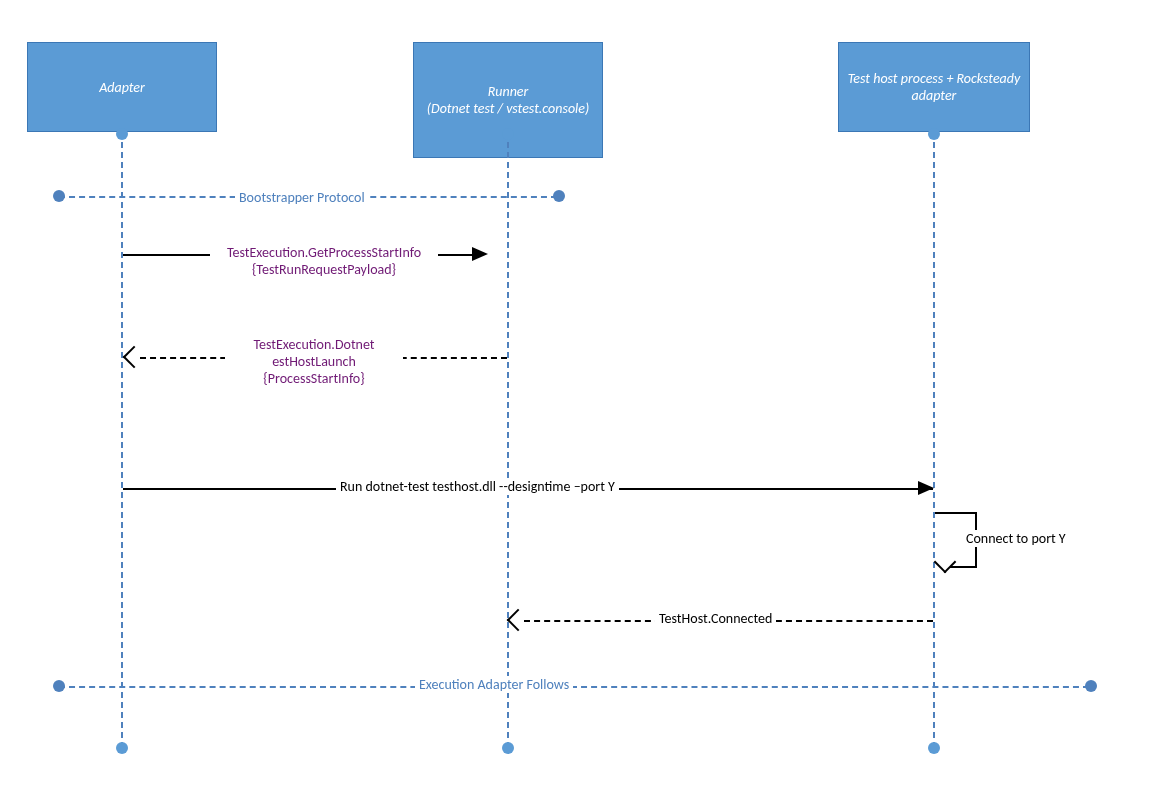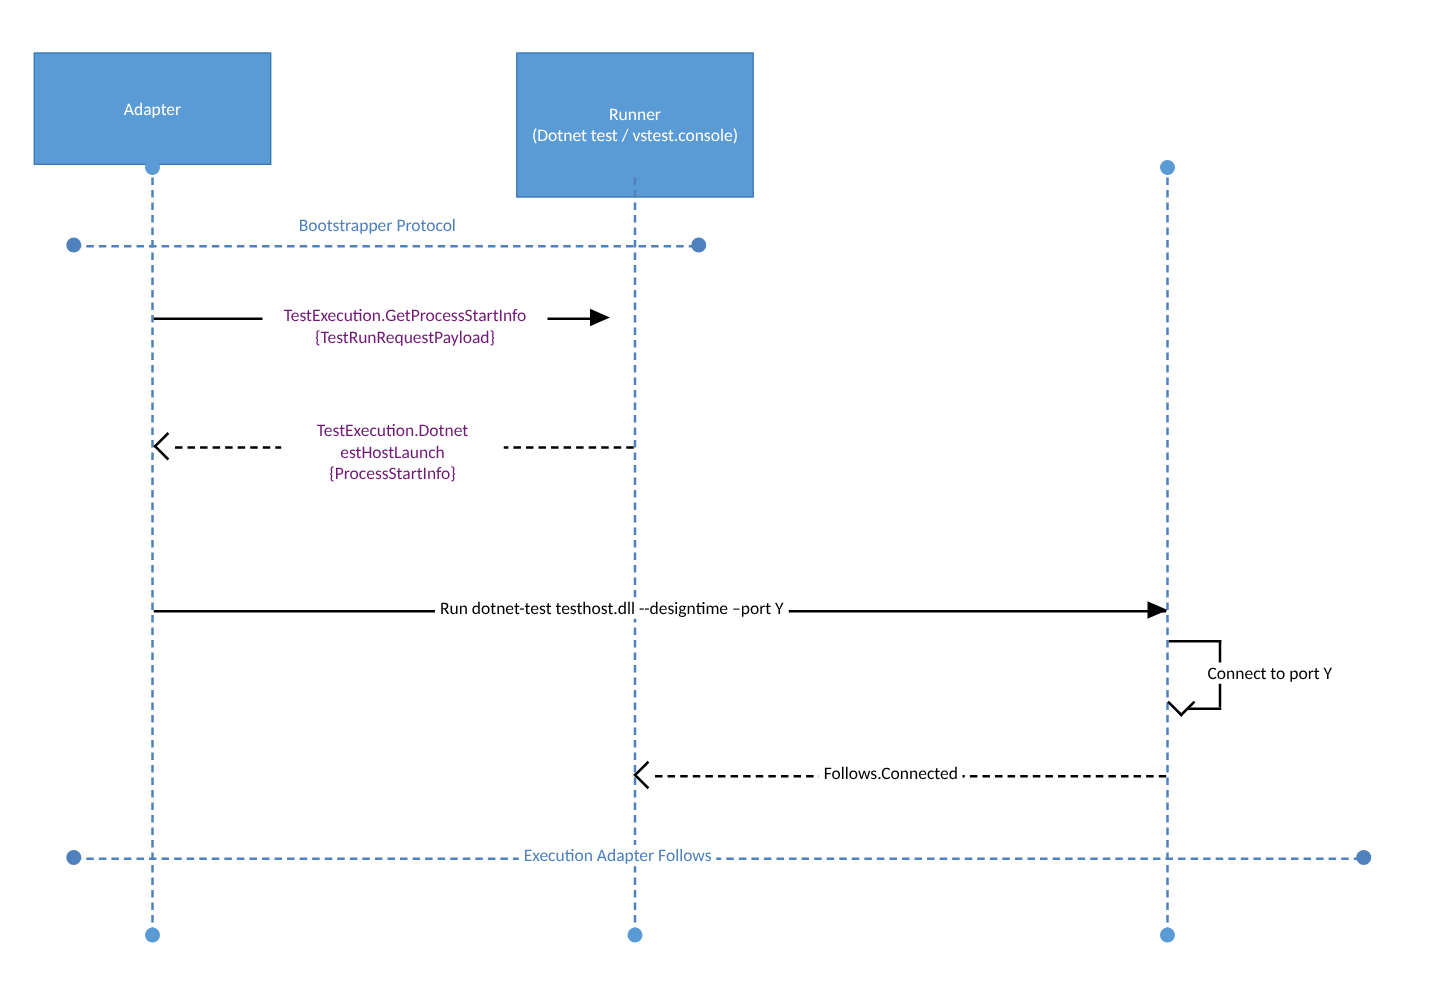--- a/index.html
+++ b/index.html
@@ -1,17 +1,17 @@
 <!DOCTYPE html>
 <html><head>
 <meta charset="utf-8">
 <style>
   html,body{margin:0;padding:0;background:#fff;font-family:"Segoe UI","Calibri",Arial,sans-serif;font-size:14px;color:#000;}
   #stage{position:relative;width:1150px;height:801px;}
-  .participant{position:absolute;top:42px;background:#5b9bd5;border:1px solid #3b77b5;color:#fff;display:flex;align-items:center;justify-content:center;text-align:center;padding:4px 8px;box-sizing:border-box;}
+  .participant{position:absolute;top:42px;background:#5b9bd5;border:1px solid #3b77b5;color:#fff;display:flex;align-items:center;justify-content:center;text-align:center;padding:4px 8px;box-sizing:border-box;font-style:italic;}
   .pt1{left:27px;width:190px;height:90px;}
   .pt2{left:413px;width:190px;height:116px;}
   .pt3{left:838px;width:192px;height:90px;}
   .lifeline{position:absolute;top:132px;width:0;height:616px;border-left:2px dashed #4f81bd;}
   .lifedot{position:absolute;width:12px;height:12px;border-radius:50%;background:#5b9bd5;}
   .hline{position:absolute;height:0;}
   .dash-blue{border-top:2px dashed #4f81bd;}
   .solid-black{border-top:2px solid #000;}
   .dash-black{border-top:2px dashed #000;}
   .bluedot{position:absolute;width:12px;height:12px;border-radius:50%;background:#4f81bd;}
@@ -26,63 +26,66 @@
 </head>
 <body>
 <div id="stage">
 
 <div class="participant pt1">
       <span>Adapter</span>
     </div>
 <div class="participant pt2">
       <span>Runner<br>(Dotnet test / vstest.console)</span>
     </div>
+<div class="participant pt3">
+      <span>Test host process + Rocksteady adapter</span>
+    </div>
 
 <div class="lifeline" style="left:121px"></div>
 <div class="lifeline" style="left:507px"></div>
 <div class="lifeline" style="left:933px"></div>
 <div class="lifedot" style="left:116px;top:128px"></div>
 <div class="lifedot" style="left:502px;top:128px"></div>
 <div class="lifedot" style="left:928px;top:128px"></div>
 <div class="lifedot" style="left:116px;top:742px"></div>
 <div class="lifedot" style="left:502px;top:742px"></div>
 <div class="lifedot" style="left:928px;top:742px"></div>
 
 <div class="hline dash-blue" style="left:59px;top:196px;width:498px"></div>
 <div class="bluedot" style="left:53px;top:190px"></div>
 <div class="bluedot" style="left:553px;top:190px"></div>
-<div class="label label-blue" style="left:235px;top:172px">Bootstrapper Protocol</div>
+<div class="label label-blue" style="left:235px;top:189px">Bootstrapper Protocol</div>
 
 <div class="hline solid-black" style="left:123px;top:254px;width:350px"></div>
 <div class="arrow-right-solid" style="left:472px;top:247px"></div>
 <div class="label label-red" style="left:210px;top:244px;width:220px">
   <span>TestExecution.GetProcessStartInfo</span><br>
   <span>{TestRunRequestPayload}</span>
 </div>
 
 <div class="hline dash-black" style="left:140px;top:357px;width:367px"></div>
 <div class="arrow-left-open" style="left:126px;top:349px"></div>
 <div class="label label-red" style="left:225px;top:336px;width:170px">
   <span>TestExecution.Dotnet</span><br>
   <span>estHostLaunch</span><br>
   <span>{ProcessStartInfo}</span>
 </div>
 
 <div class="hline solid-black" style="left:123px;top:488px;width:810px"></div>
 <div class="arrow-right-solid" style="left:918px;top:481px"></div>
-<div class="label" style="left:348px;top:478px">Run dotnet-test testhost.dll --designtime –port Y</div>
+<div class="label" style="left:336px;top:478px">Run dotnet-test testhost.dll --designtime –port Y</div>
 
 <div class="hline solid-black" style="left:935px;top:512px;width:42px"></div>
 <div class="vline" style="left:975px;top:512px;height:54px"></div>
 <div class="hline solid-black" style="left:950px;top:566px;width:27px"></div>
 <div class="arrow-down-open" style="left:937px;top:554px"></div>
 <div class="label" style="left:962px;top:530px;text-align:center">Connect to port Y</div>
 
 <div class="hline dash-black" style="left:524px;top:620px;width:409px"></div>
 <div class="arrow-left-open" style="left:510px;top:612px"></div>
-<div class="label" style="left:655px;top:610px">Follows.Connected</div>
+<div class="label" style="left:655px;top:610px">TestHost.Connected</div>
 
 <div class="hline dash-blue" style="left:59px;top:686px;width:1030px"></div>
 <div class="bluedot" style="left:53px;top:680px"></div>
 <div class="bluedot" style="left:1085px;top:680px"></div>
 <div class="label label-blue" style="left:415px;top:676px">Execution Adapter Follows</div>
 
 </div>
 
 </body></html>

